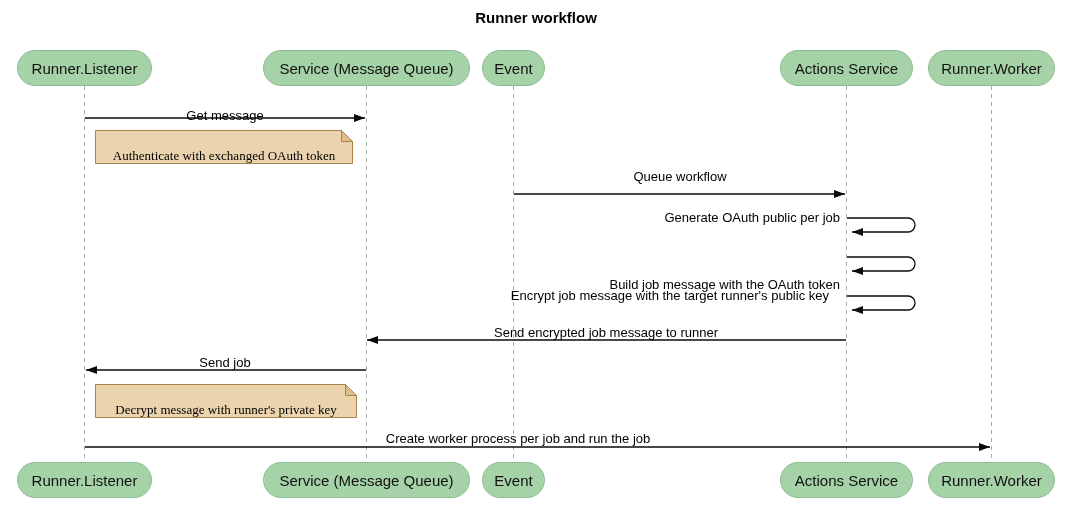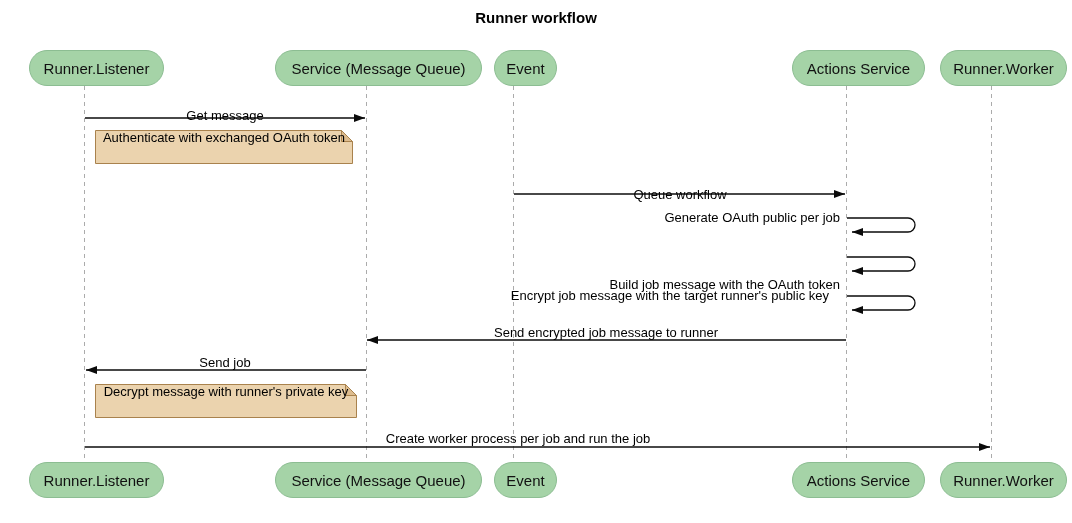--- a/index.html
+++ b/index.html
@@ -35,41 +35,41 @@
     box-sizing: border-box;
     background: var(--participant-fill, #a5d3a7);
     border: 1px solid var(--participant-border, #8cbd92);
     border-radius: 18px;
     display: flex;
     align-items: center;
     justify-content: center;
     font-size: 15px;
     color: #111;
     white-space: nowrap;
-    margin-left: 12px;
   }
   .msg-label {
     position: absolute;
     font-size: 13px;
     white-space: nowrap;
     transform: translate(-50%, -50%);
     color: #000;
   }
   .self-label {
     position: absolute;
     font-size: 13px;
     white-space: nowrap;
     transform: translateY(-50%);
     color: #000;
   }
   .note {
     position: absolute;
     display: flex;
-    align-items: flex-start;
+    align-items: flex-end;
     justify-content: center;
+    font-family: Liberation Serif, serif;
   }
   .note svg { position: absolute; top: 0; left: 0; }
   .note span {
     position: relative;
     font-size: 13px;
     white-space: nowrap;
     color: #000;
   }
 </style>
 </head>
@@ -112,21 +112,21 @@
   <div class="participant" style="left:780px; top:50px; width:133px;">Actions Service</div>
   <div class="participant" style="left:928px; top:50px; width:127px;">Runner.Worker</div>
 
   <div class="participant" style="left:17px;  top:462px; width:135px;">Runner.Listener</div>
   <div class="participant" style="left:263px; top:462px; width:207px;">Service (Message Queue)</div>
   <div class="participant" style="left:482px; top:462px; width:63px;">Event</div>
   <div class="participant" style="left:780px; top:462px; width:133px;">Actions Service</div>
   <div class="participant" style="left:928px; top:462px; width:127px;">Runner.Worker</div>
 
   <div class="msg-label" style="left:225px; top:115px;text-align:center;">Get message</div>
-  <div class="msg-label" style="left:680px; top:194px;">Queue workflow</div>
+  <div class="msg-label" style="left:680px; top:176px;">Queue workflow</div>
   <div class="self-label" style="right:232px; top:217px;">Generate OAuth public per job</div>
   <div class="self-label" style="right:232px; top:256px;margin-top:28px;">Build job message with the OAuth token</div>
   <div class="self-label" style="right:243px; top:295px;">Encrypt job message with the target runner's public key</div>
   <div class="msg-label" style="left:606px; top:332px;">Send encrypted job message to runner</div>
   <div class="msg-label" style="left:225px; top:362px;">Send job</div>
   <div class="msg-label" style="left:518px; top:438px;">Create worker process per job and run the job</div>
 
   <div class="note" style="left:95px; top:130px; width:258px; height:34px;">
     <svg width="258" height="34" viewBox="0 0 258 34">
       <path d="M0.5,0.5 H246.5 L257.5,11.5 V33.5 H0.5 Z" fill="#ebd3ae" stroke="#a9824d"></path>

